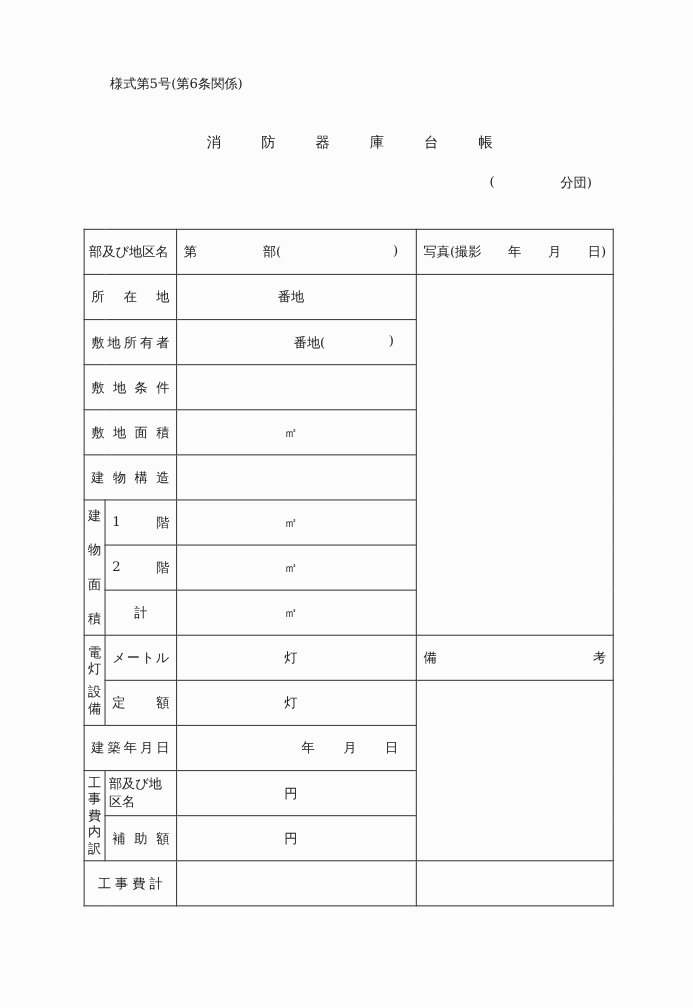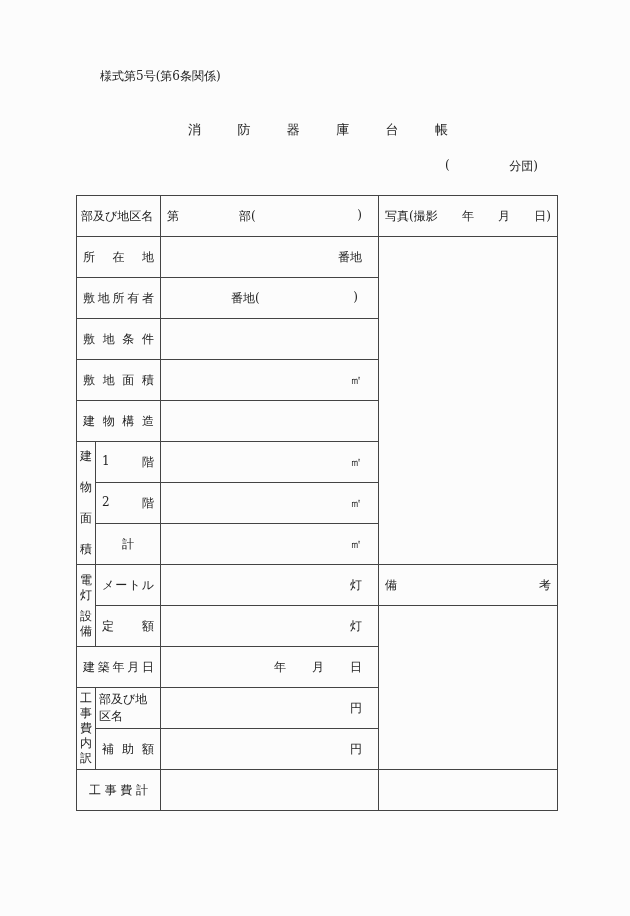--- a/index.html
+++ b/index.html
@@ -1,24 +1,24 @@
 <!DOCTYPE html>
 <html><head>
 <meta charset="utf-8">
 <style>
   html, body { margin:0; padding:0; background:#fcfcfc; }
   body { width:630px; height:916px; position:relative; overflow:hidden;
          font-family:"DejaVu Serif","Liberation Serif",serif; color:#222; font-size:12px; }
   .form-no { position:absolute; left:76px; top:68px; font-size:12px;margin-left:24px; }
   .title { position:absolute; top:121px; left:188px; width:260px; display:flex; justify-content:space-between; font-size:13px; }
   .bundan { position:absolute; top:158px; left:445px; width:93px; display:flex; justify-content:space-between; font-size:12px; }
-  table { position:absolute; left:76px; top:195px; width:481px; border-collapse:collapse; table-layout:fixed; }
+  table { position:absolute; left:76px; top:208px; width:481px; border-collapse:collapse; table-layout:fixed; }
   td { border:1px solid #444; height:40px; padding:0 6px; font-size:12px; vertical-align:middle; }
   .lbl { display:flex; justify-content:space-between; }
-  .r { text-align:right; padding-right:16px; }
+  .r { text-align:center; padding-right:16px; }
   .vcell { padding:0; text-align:center; }
   .vert-spread { display:flex; flex-direction:column; justify-content:space-between; align-items:center; height:110px; }
   .vert-tight { display:flex; flex-direction:column; align-items:center; line-height:15px; }
   .valrow { display:flex; justify-content:space-between; }
   .date3 { display:flex; justify-content:flex-end; gap:26px; padding-right:10px; }
 </style>
 </head>
 <body>
 
 <div class="form-no">様式第5号(第6条関係)</div>
@@ -79,21 +79,21 @@
           <div class="lbl">
       <span>敷</span>
       <span>地</span>
       <span>所</span>
       <span>有</span>
       <span>者</span>
           </div>
         </td>
     <td>
           <div class="valrow" style="padding-right:14px">
-      <span style="margin-left:64px">番地(</span>
+      <span style="margin-left:100px">番地(</span>
       <span>)</span>
           </div>
         </td>
   </tr>
   <tr>
     <td colspan="2">
           <div class="lbl">
       <span>敷</span>
       <span>地</span>
       <span>条</span>

